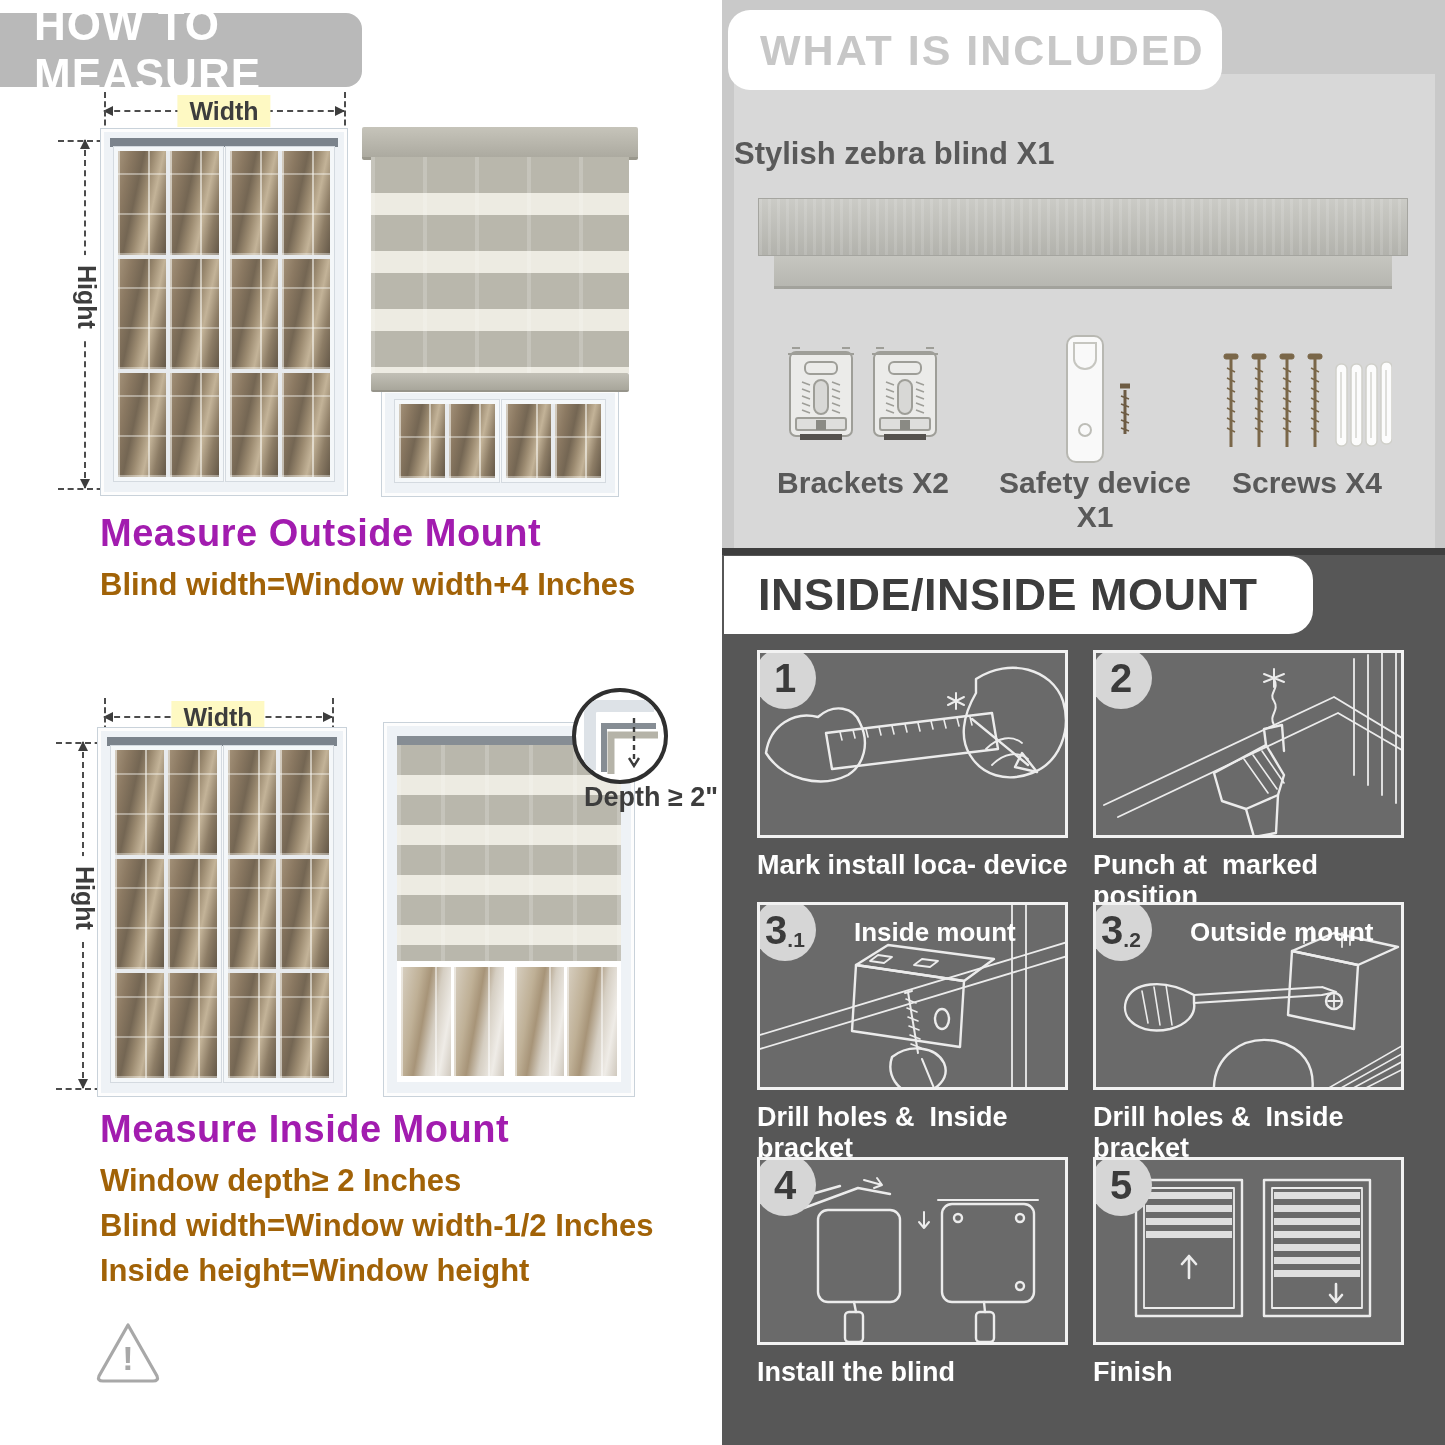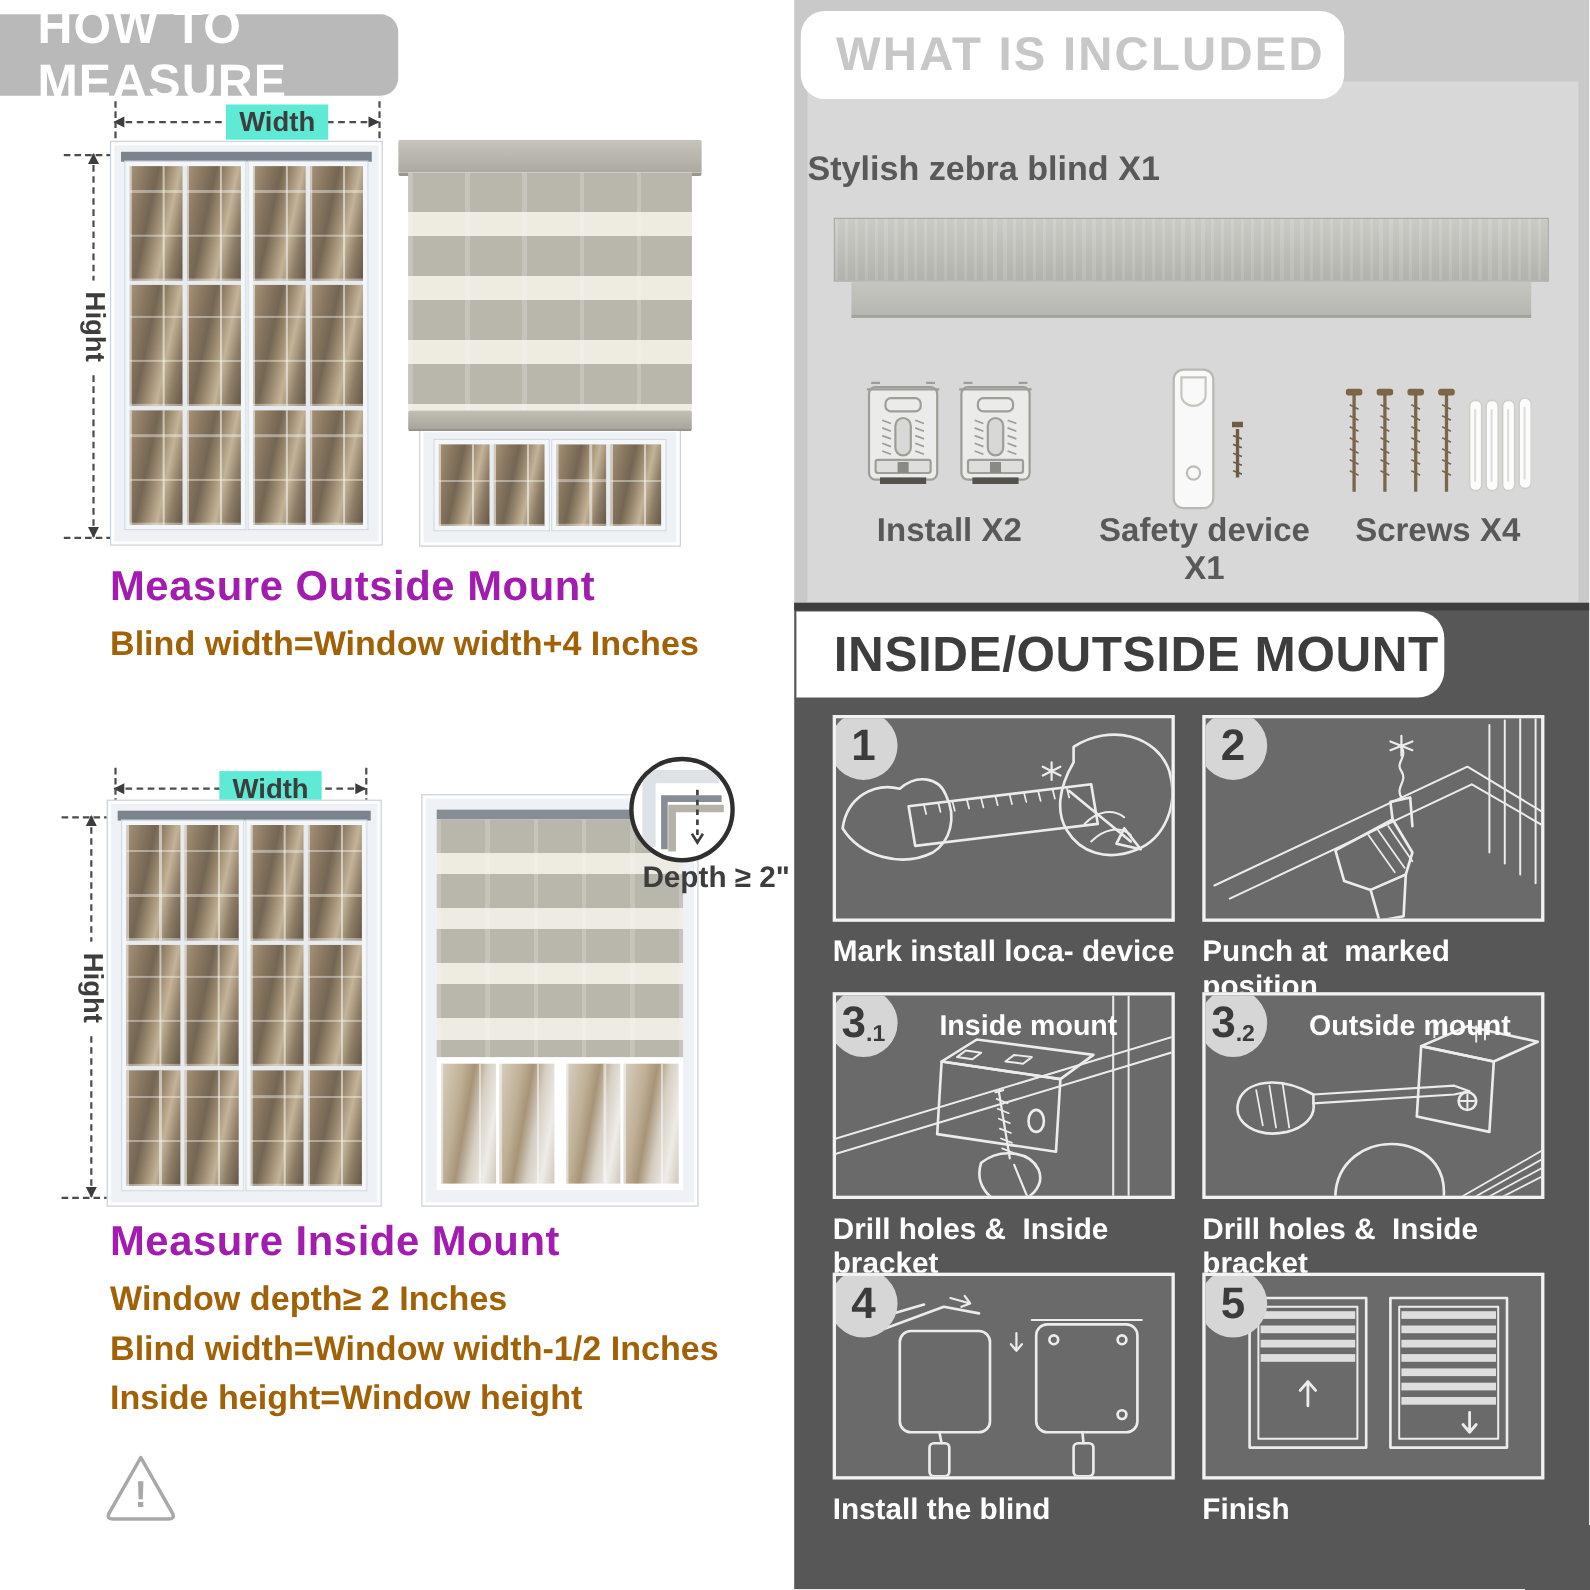--- a/index.html
+++ b/index.html
@@ -47,22 +47,22 @@
   .inset-panes{position:absolute;left:4px;right:4px;top:231px;bottom:6px;display:flex;gap:3px;}
   .inset-panes .pane{flex:1;}
   .inset-panes .mid{flex:0 0 5px;background:#ffffff;}
 
   
   .harrow{position:absolute;border-top:2px dashed #4c4c4c;}
   .harrow::before,.harrow::after{content:"";position:absolute;top:-6px;width:0;height:0;
     border-top:5px solid transparent;border-bottom:5px solid transparent;}
   .harrow::before{left:-1px;border-right:10px solid #3d3d3d;}
   .harrow::after{right:-1px;border-left:10px solid #3d3d3d;}
-  .harrow .lbl{position:absolute;left:50%;top:-17px;transform:translateX(-50%);background:#5eead4;
-    padding:0 12px;color:#3d3d3d;font-size:25px;font-weight:700;line-height:32px;margin-left:28px;}
+  .harrow .lbl{position:absolute;left:50%;top:-17px;transform:translateX(-50%);background:#fef9c3;
+    padding:0 12px;color:#3d3d3d;font-size:25px;font-weight:700;line-height:32px;}
   .varrow{position:absolute;border-left:2px dashed #4c4c4c;}
   .varrow::before,.varrow::after{content:"";position:absolute;left:-6px;width:0;height:0;
     border-left:5px solid transparent;border-right:5px solid transparent;}
   .varrow::before{top:-1px;border-bottom:10px solid #3d3d3d;}
   .varrow::after{bottom:-1px;border-top:10px solid #3d3d3d;}
   .varrow .lbl{position:absolute;top:45%;left:50%;transform:translate(-50%,-50%);background:#ffffff;
     writing-mode:vertical-rl;color:#3d3d3d;font-size:25px;font-weight:700;padding:10px 0;}
   .hdash{position:absolute;border-top:2px dashed #4c4c4c;}
   .vdash{position:absolute;border-left:2px dashed #4c4c4c;}
 
@@ -305,28 +305,28 @@
     </g>
     <g fill="rgba(255,255,255,.92)" stroke="#cfcfc9" stroke-width="1.5">
       <rect x="114" y="12" width="11" height="82" rx="5"></rect>
         <rect x="129" y="12" width="11" height="82" rx="5"></rect>
       <rect x="144" y="12" width="11" height="82" rx="5"></rect>
         <rect x="159" y="10" width="11" height="82" rx="5"></rect>
     </g>
     <path d="M119,20 v66 M134,20 v66 M149,20 v66 M164,18 v66" stroke="#dededa" stroke-width="2" fill="none"></path>
   </svg>
 
-  <div class="item-lbl" style="left:753px;">Install X2</div>
+  <div class="item-lbl" style="left:753px;">Brackets X2</div>
   <div class="item-lbl" style="left:985px;">Safety device X1</div>
   <div class="item-lbl" style="left:1197px;">Screws X4</div>
 
   <div class="dark-sec"></div>
   <div class="dark-sec-edge"></div>
   <div class="banner-mount">
-    <span>INSIDE/OUTSIDE MOUNT</span>
+    <span>INSIDE/INSIDE MOUNT</span>
   </div>
 
   <div class="step" style="left:757px;top:650px;">
     <div class="panel">
       <svg class="art" width="311" height="188" viewBox="0 0 311 188">
         <path d="M6,100 C10,72 34,58 58,64 C74,50 94,54 100,70 C110,90 104,112 88,122 C60,136 22,126 6,100 Z"></path>
         <path d="M66,80 L232,60 L238,96 L72,116 Z"></path>
         <path d="M80,79 l2,8 M93,77 l2,8 M106,76 l2,8 M119,74 l2,8 M132,73 l2,8 M145,71 l2,8 M158,70 l2,8 M171,68 l2,8 M184,67 l2,8 M197,65 l2,8 M210,64 l2,8" stroke-width="1.6"></path>
         <path d="M196,40 l0,16 M188,44 l16,8 M204,44 l-16,8" stroke-width="2"></path>
         <path d="M212,66 L268,112 M262,100 L277,119 L255,114 Z"></path>

